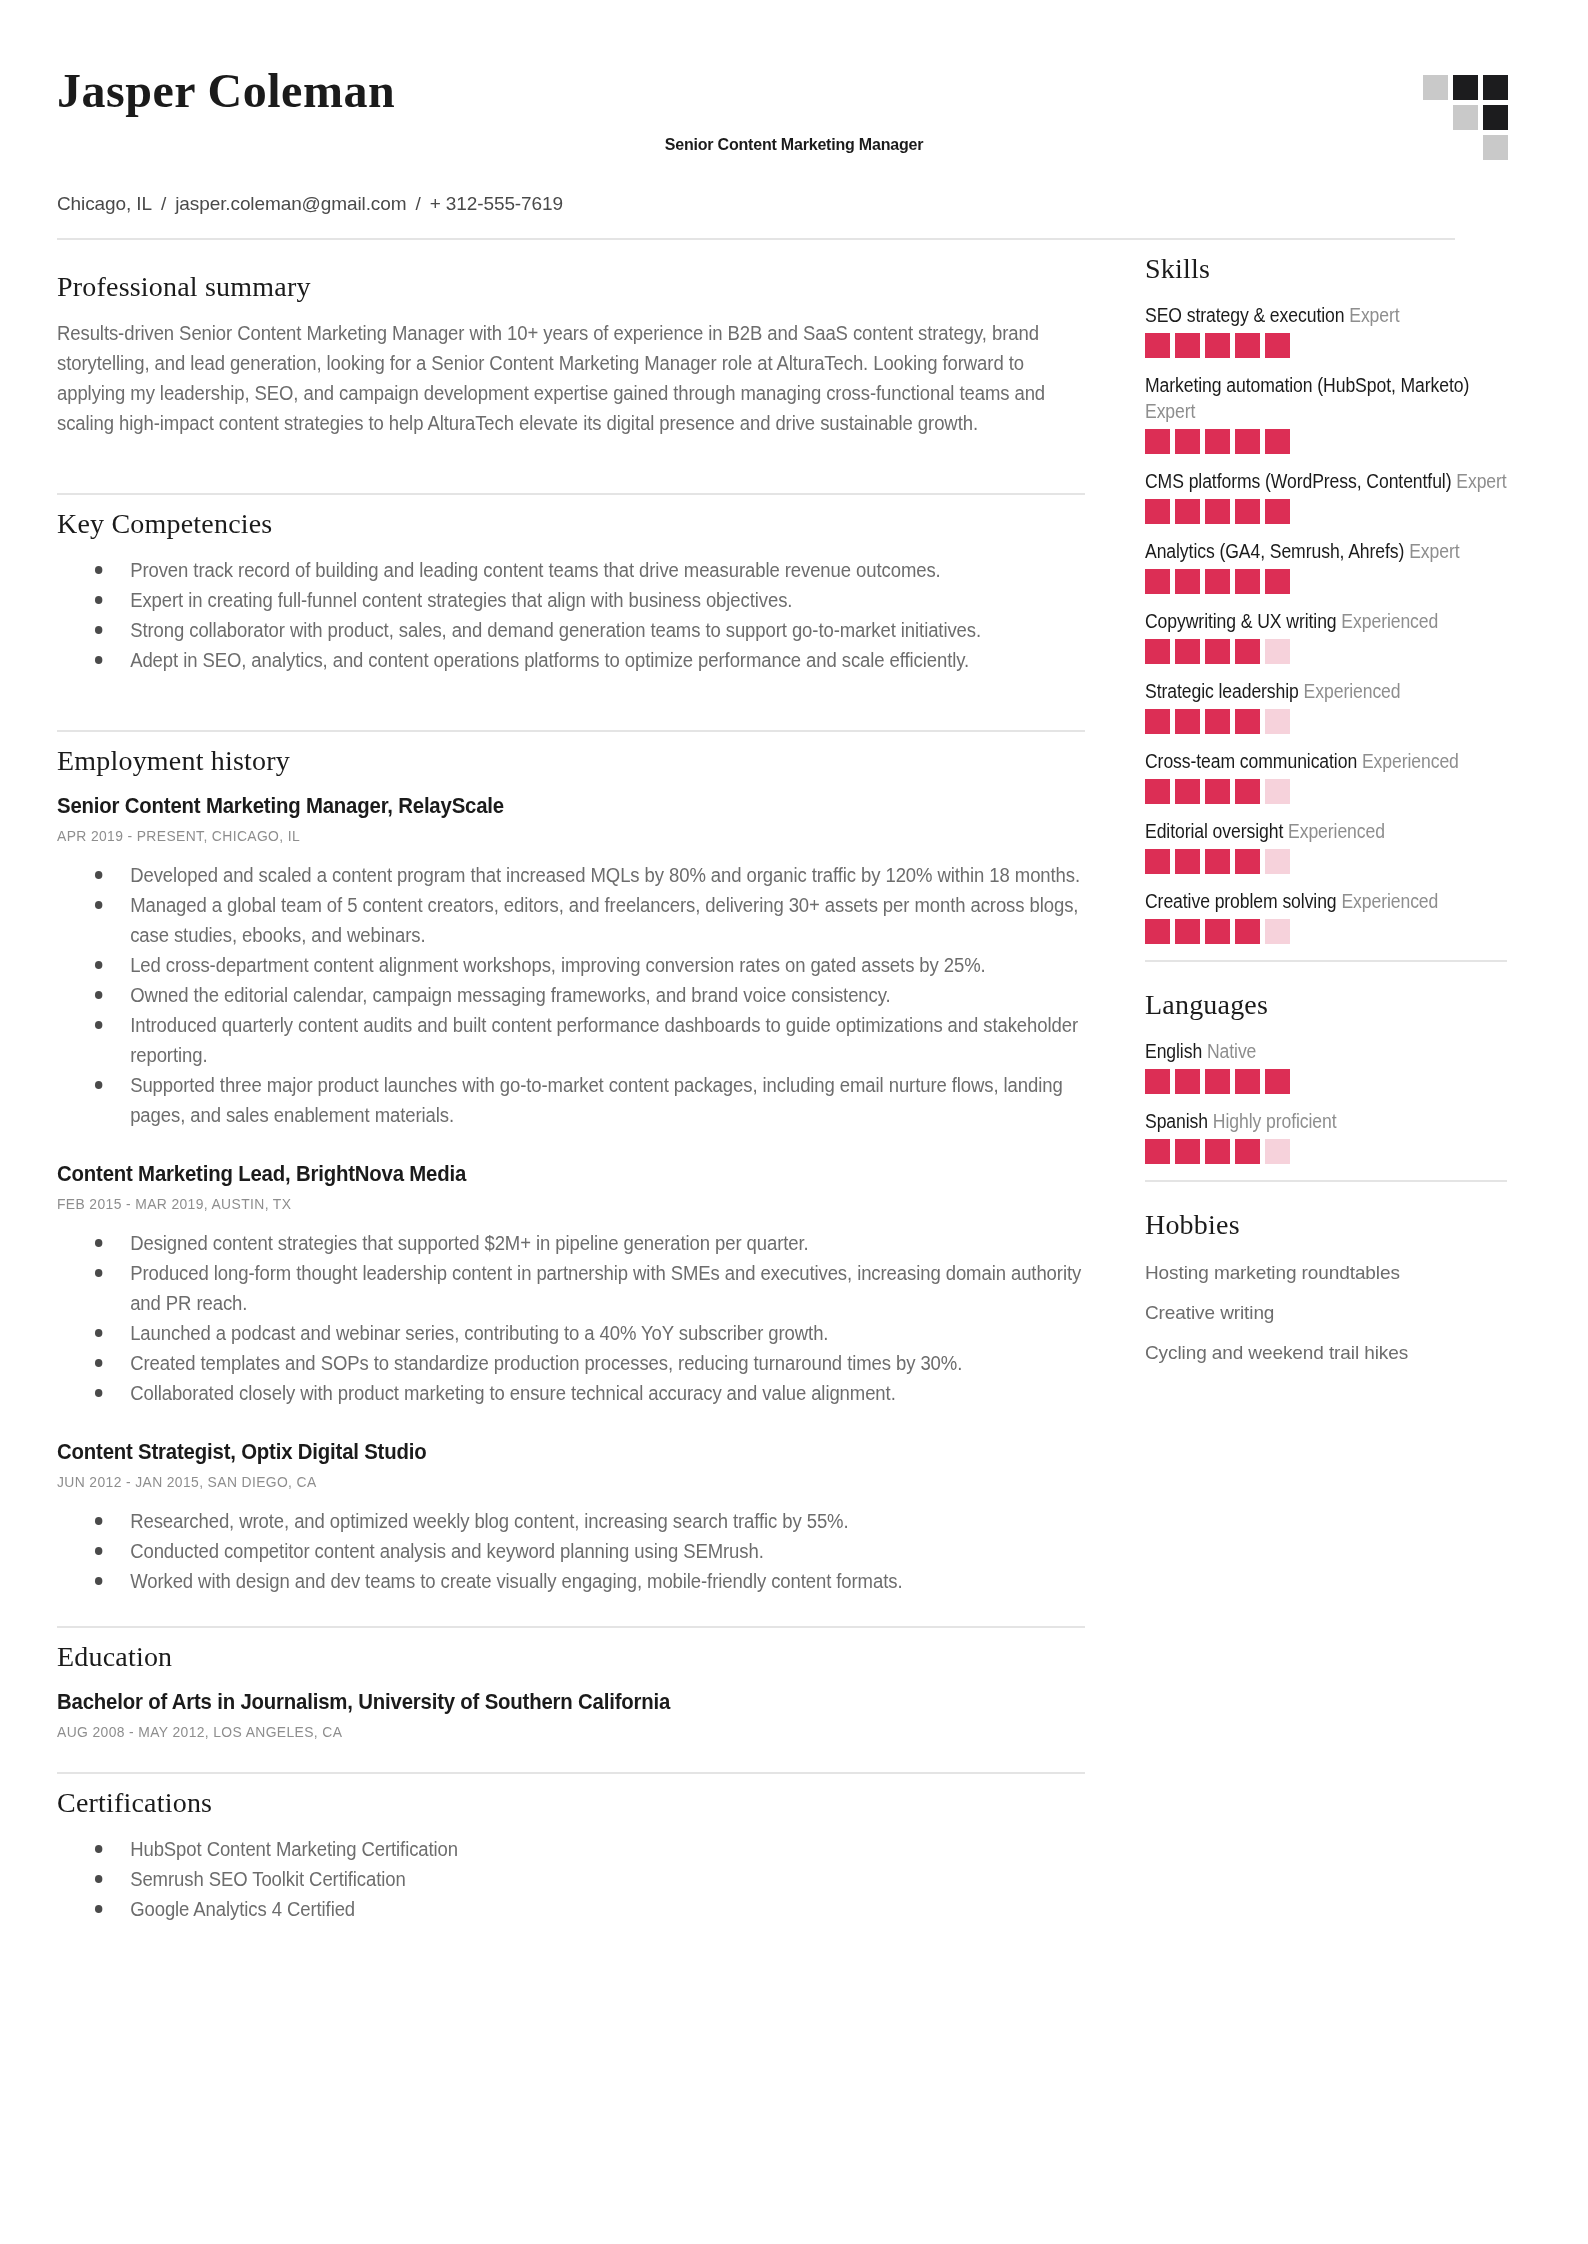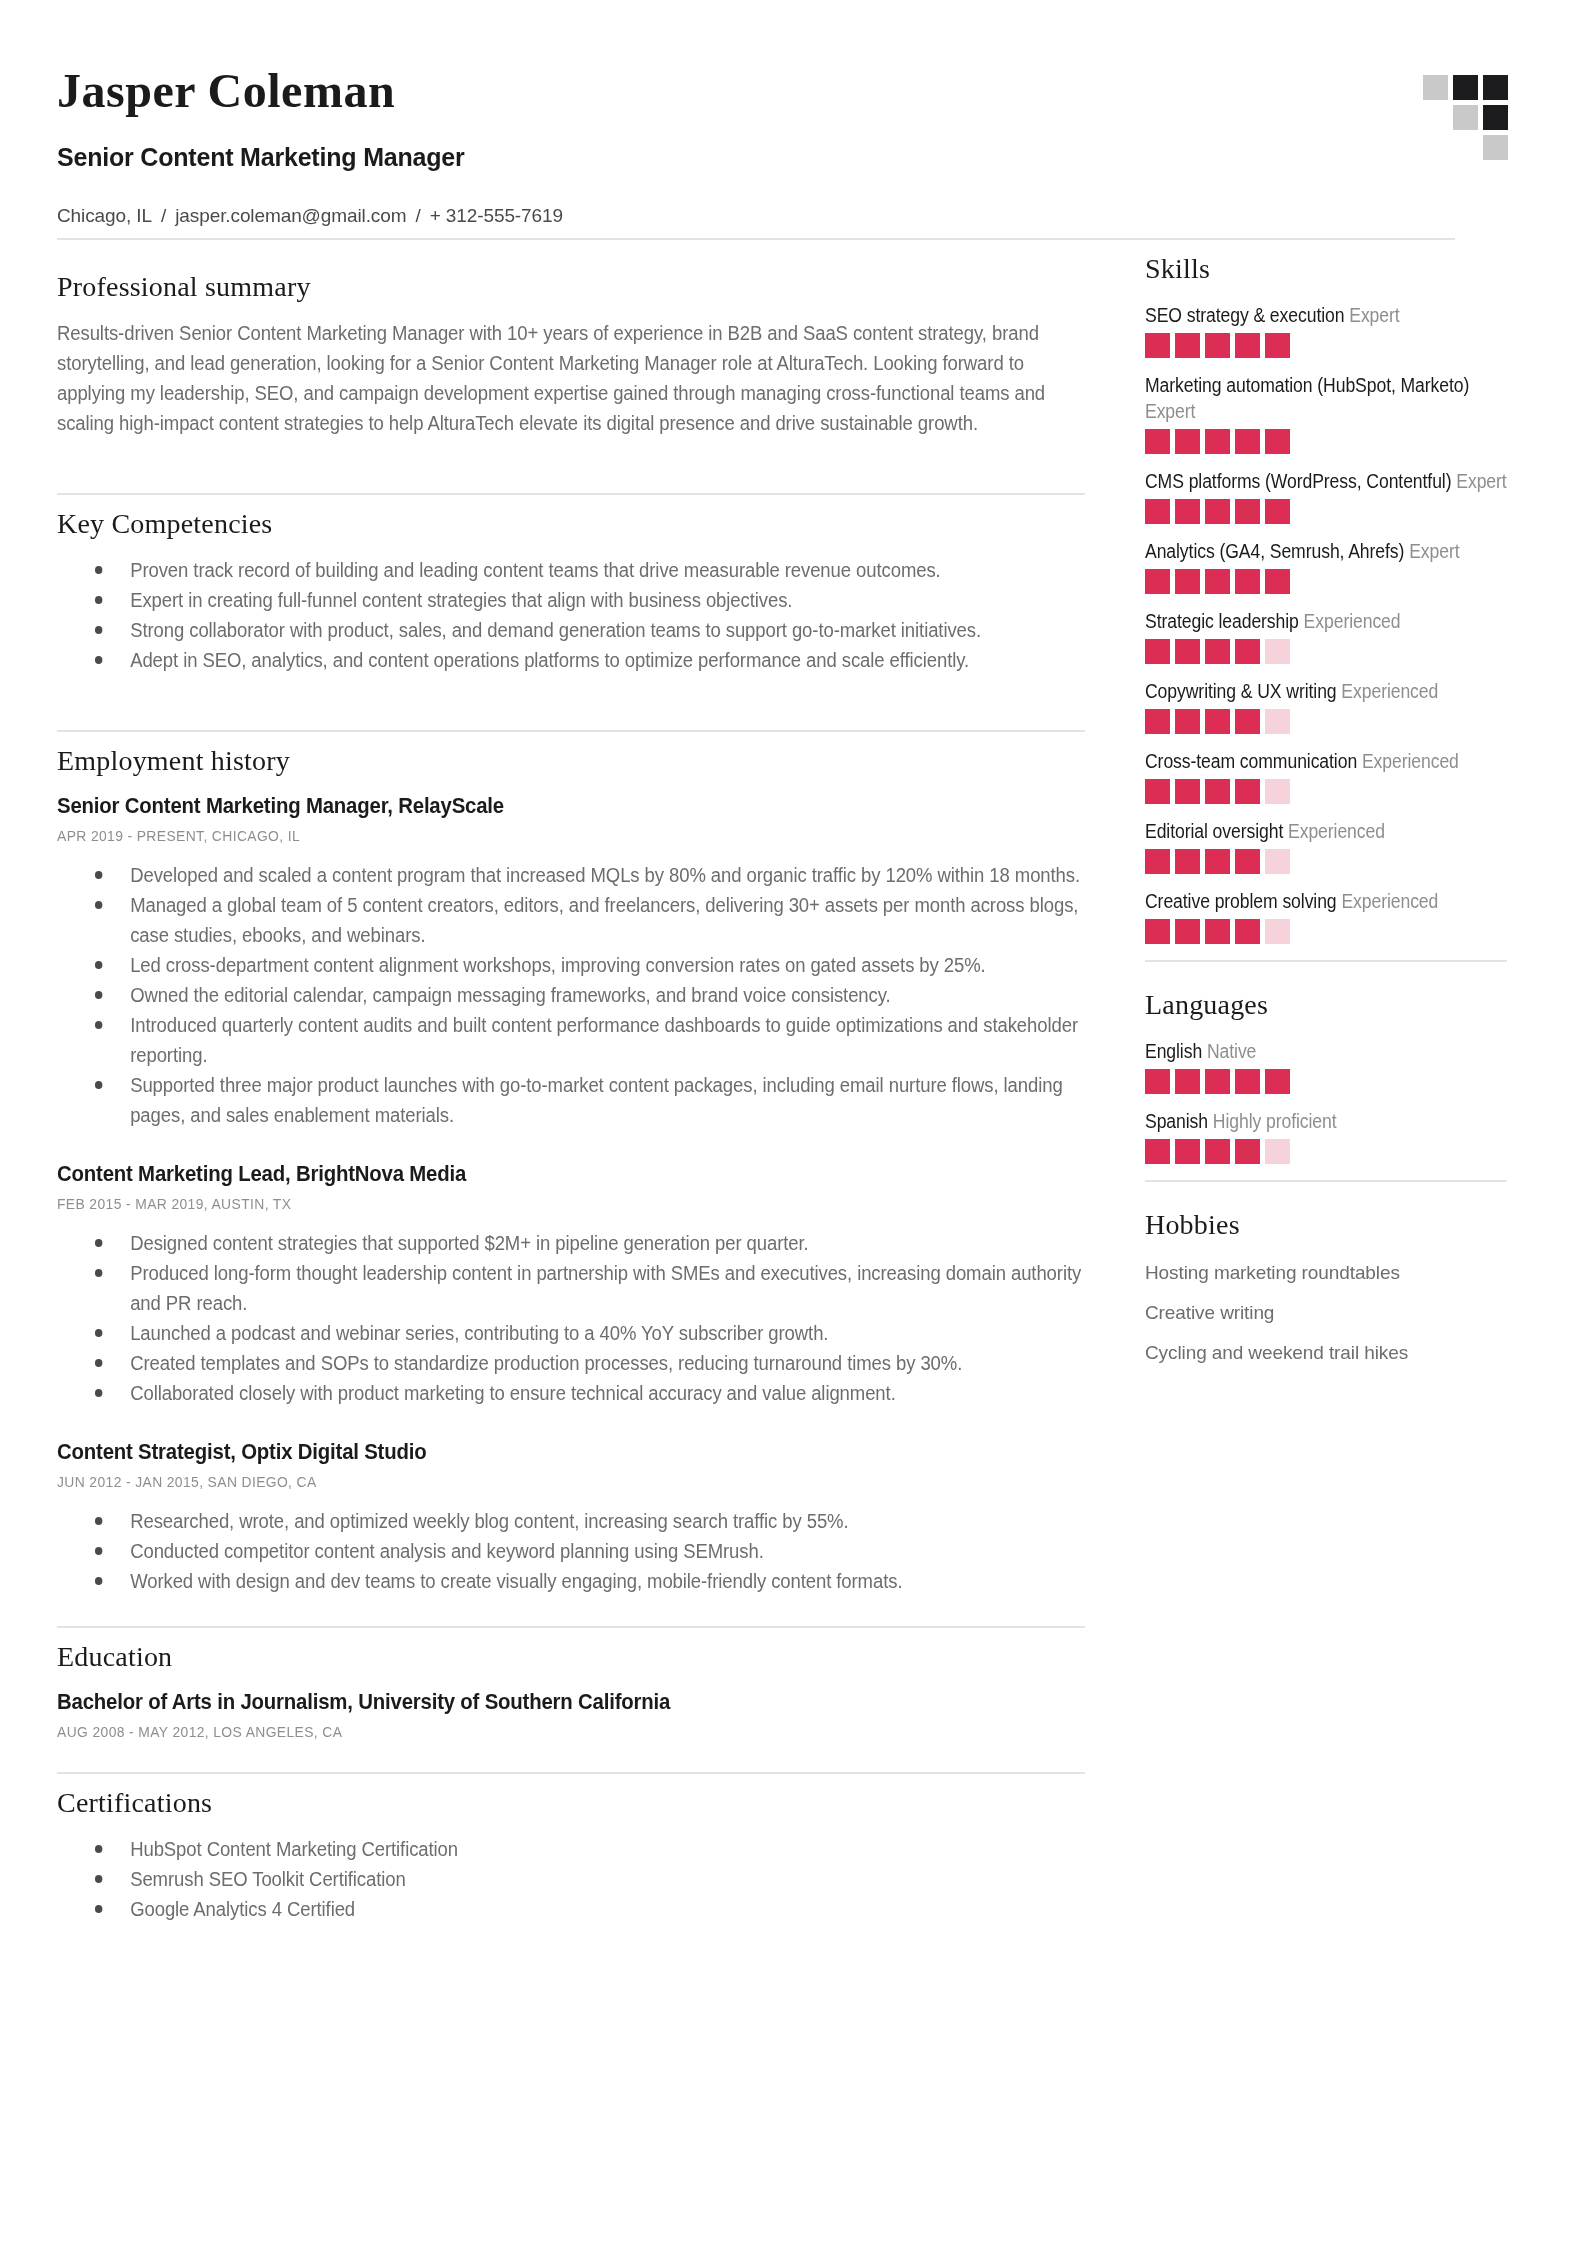--- a/index.html
+++ b/index.html
@@ -23,22 +23,22 @@
   .page{position:relative;width:1588px;height:2244px;background:#fff;}
 
   
   .header{position:absolute;top:58px;left:57px;right:57px;}
   .name{
     font-family:"Liberation Serif","DejaVu Serif",serif;
     font-size:48px;line-height:66px;font-weight:700;color:var(--ink);
     letter-spacing:0.5px;
   }
   .subtitle{
-    margin-top:18px;font-size:25px;line-height:30px;font-weight:700;
-    color:var(--ink);letter-spacing:-0.2px;
+    margin-top:6px;font-size:16px;line-height:30px;font-weight:700;
+    color:var(--ink);letter-spacing:-0.2px;text-align:center;
   }
   .contact{
     margin-top:32px;font-size:19px;line-height:24px;color:var(--contact-gray);
     letter-spacing:-0.1px;
   }
   .contact .sep{margin:0 9px;color:var(--contact-gray);}
 
   .logo{
     position:absolute;top:17px;right:23px;
     display:grid;grid-template-columns:repeat(3,25px);grid-auto-rows:25px;gap:5px;
@@ -258,31 +258,31 @@
     <div class="label-line squeeze"><span class="rlabel">Analytics (GA4, Semrush, Ahrefs)</span> <span class="rlevel">Expert</span></div>
     <div class="squares">
               <span class="sq sq-fill"></span>
               <span class="sq sq-fill"></span>
               <span class="sq sq-fill"></span>
               <span class="sq sq-fill"></span>
               <span class="sq sq-fill"></span>
             </div>
   </div>
           <div class="rated">
+    <div class="label-line squeeze"><span class="rlabel">Copywriting &amp; UX writing</span> <span class="rlevel">Experienced</span></div>
+    <div class="squares">
+              <span class="sq sq-fill"></span>
+              <span class="sq sq-fill"></span>
+              <span class="sq sq-fill"></span>
+              <span class="sq sq-fill"></span>
+              <span class="sq sq-empty"></span>
+            </div>
+  </div>
+          <div class="rated">
     <div class="label-line squeeze"><span class="rlabel">Strategic leadership</span> <span class="rlevel">Experienced</span></div>
-    <div class="squares">
-              <span class="sq sq-fill"></span>
-              <span class="sq sq-fill"></span>
-              <span class="sq sq-fill"></span>
-              <span class="sq sq-fill"></span>
-              <span class="sq sq-empty"></span>
-            </div>
-  </div>
-          <div class="rated">
-    <div class="label-line squeeze"><span class="rlabel">Copywriting &amp; UX writing</span> <span class="rlevel">Experienced</span></div>
     <div class="squares">
               <span class="sq sq-fill"></span>
               <span class="sq sq-fill"></span>
               <span class="sq sq-fill"></span>
               <span class="sq sq-fill"></span>
               <span class="sq sq-empty"></span>
             </div>
   </div>
           <div class="rated">
     <div class="label-line squeeze"><span class="rlabel">Cross-team communication</span> <span class="rlevel">Experienced</span></div>

